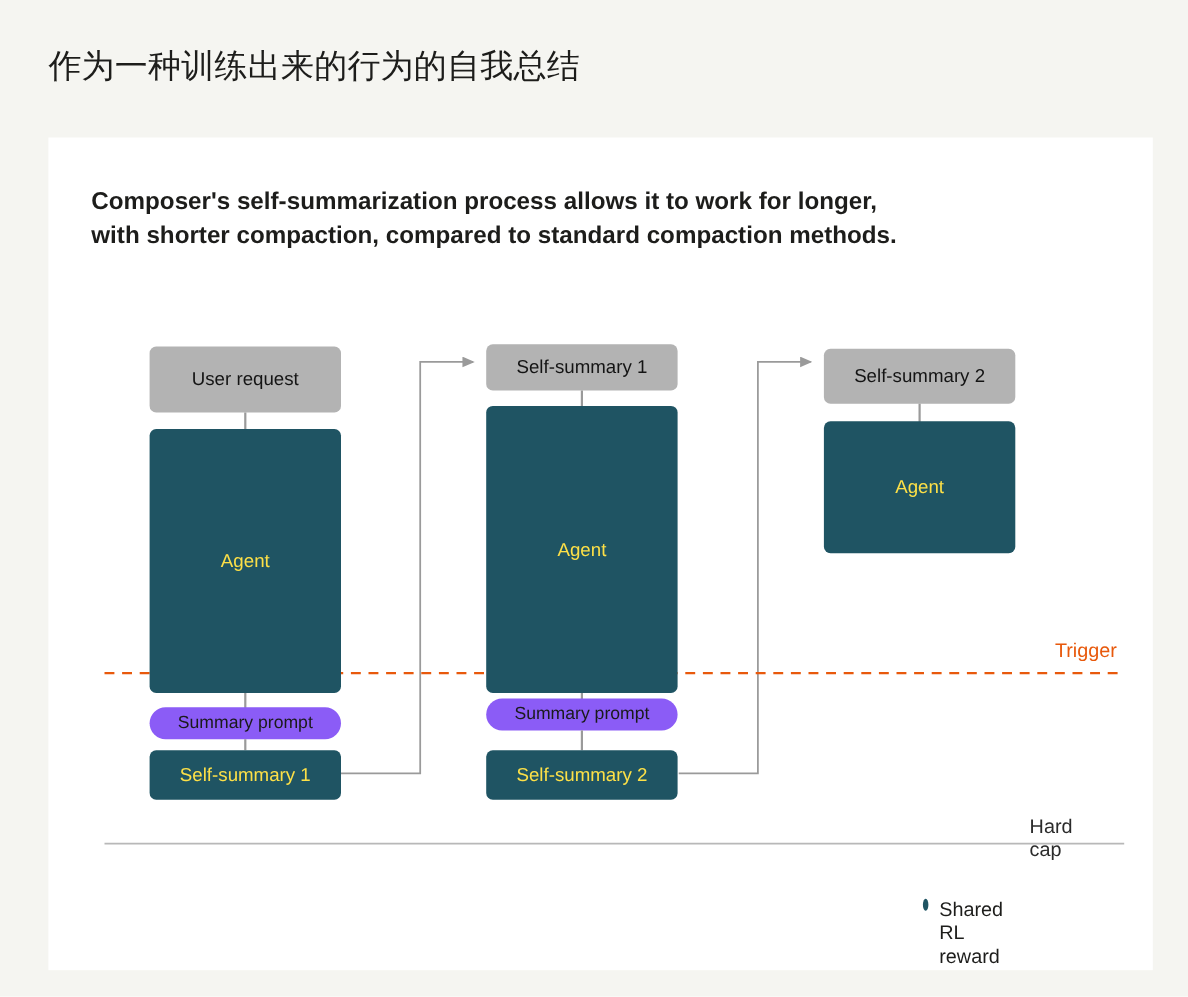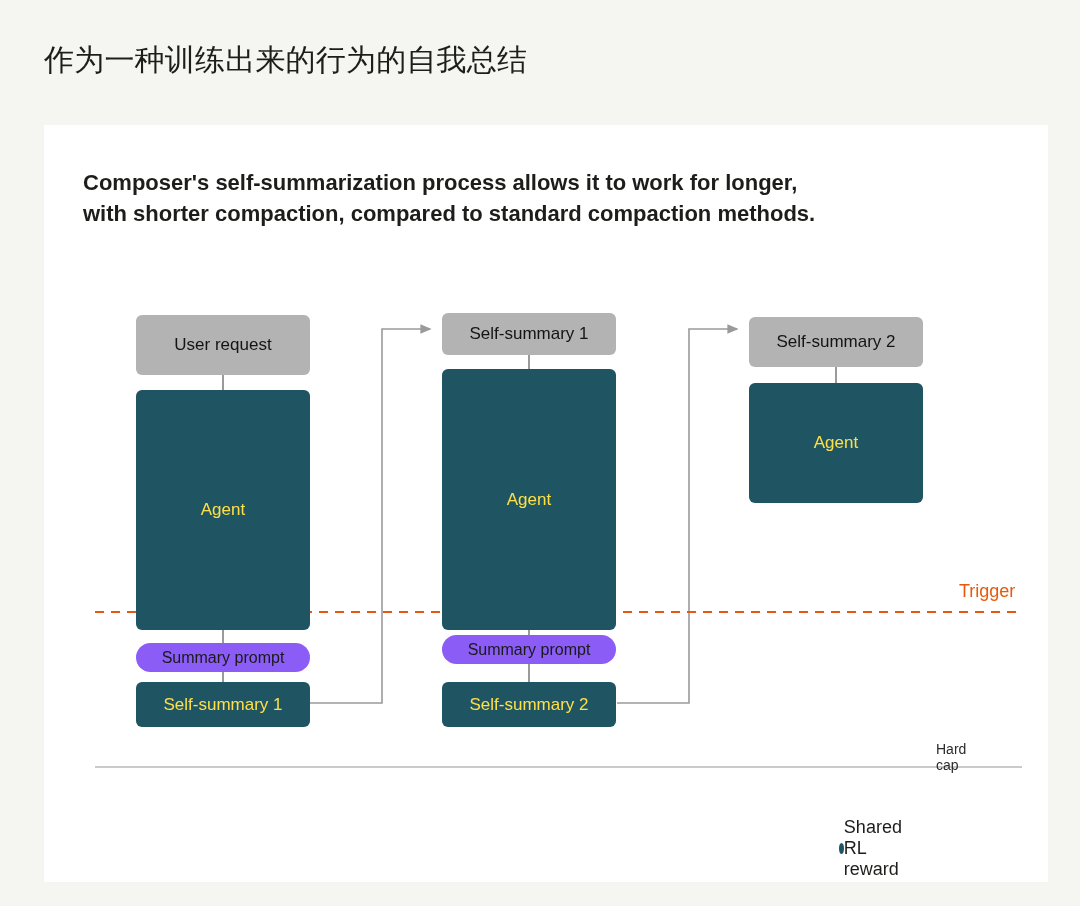--- a/index.html
+++ b/index.html
@@ -95,27 +95,28 @@
   }
 
   .trigger-label {
     position: absolute;
     color: #e8590c;
     font-size: 18px;
   }
   .hardcap-label {
     position: absolute;
     color: #2b2b2b;
-    font-size: 14px;
+    font-size: 18px;
   }
 
   .legend {
     position: absolute;
     display: flex;
-    align-items: center;
+    align-items: flex-start;
+    gap: 10px;
     font-size: 18px;
     color: #1d1d1b;
   }
   .legend-dot {
     width: 11px;
     height: 11px;
     border-radius: 50%;
     background: #1f5463;
     display: inline-block;
   }

